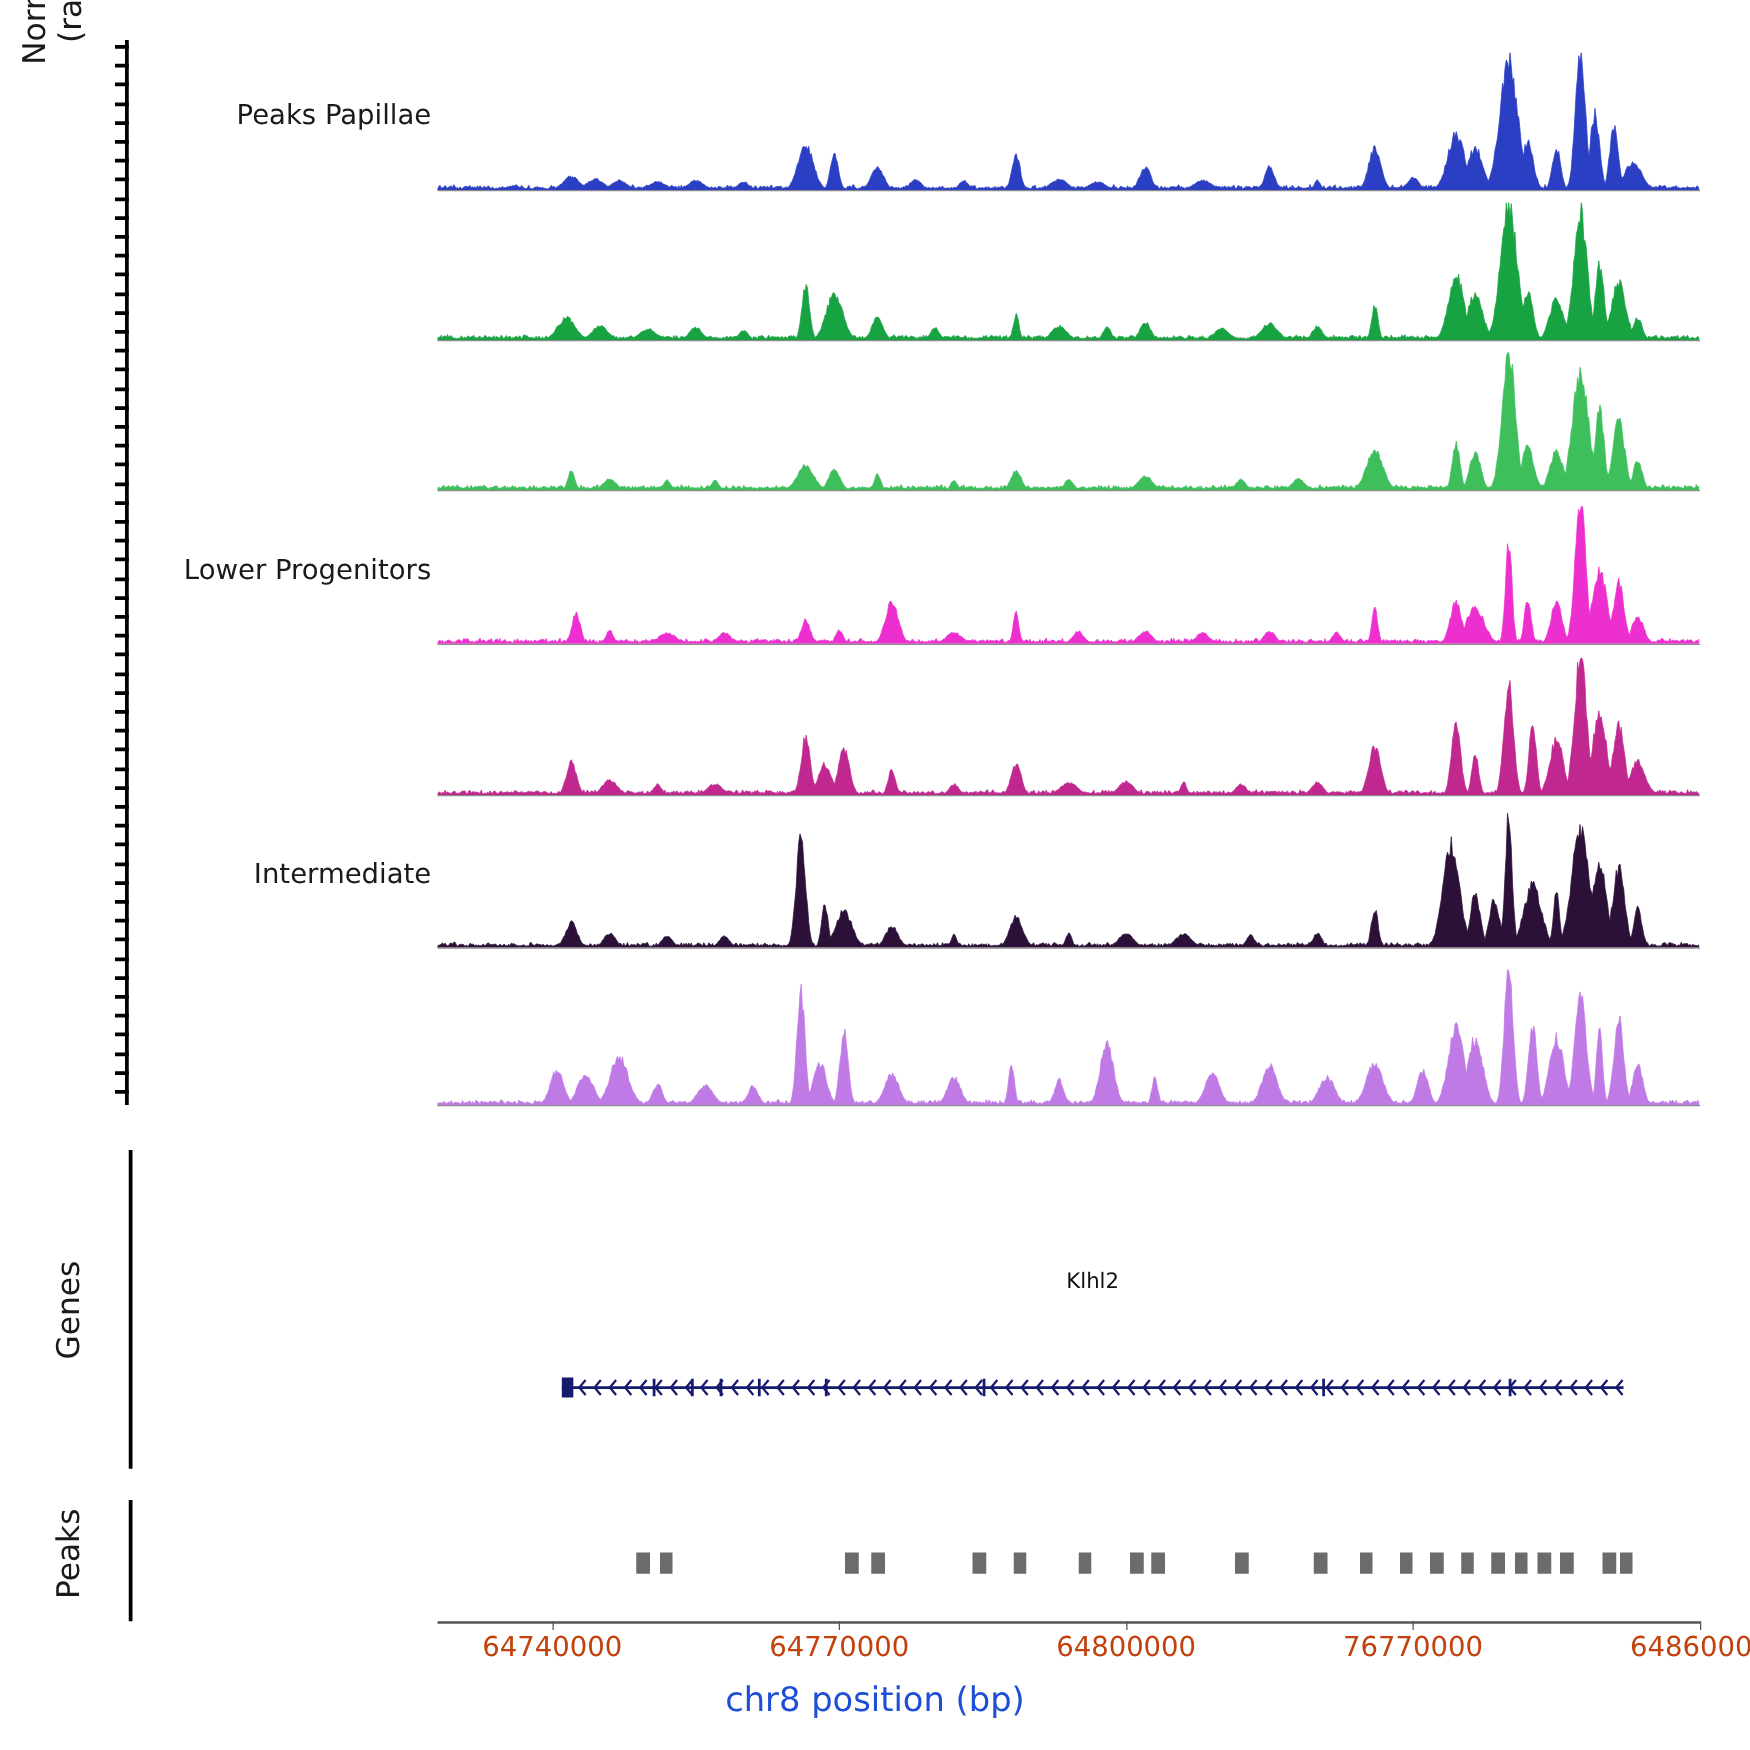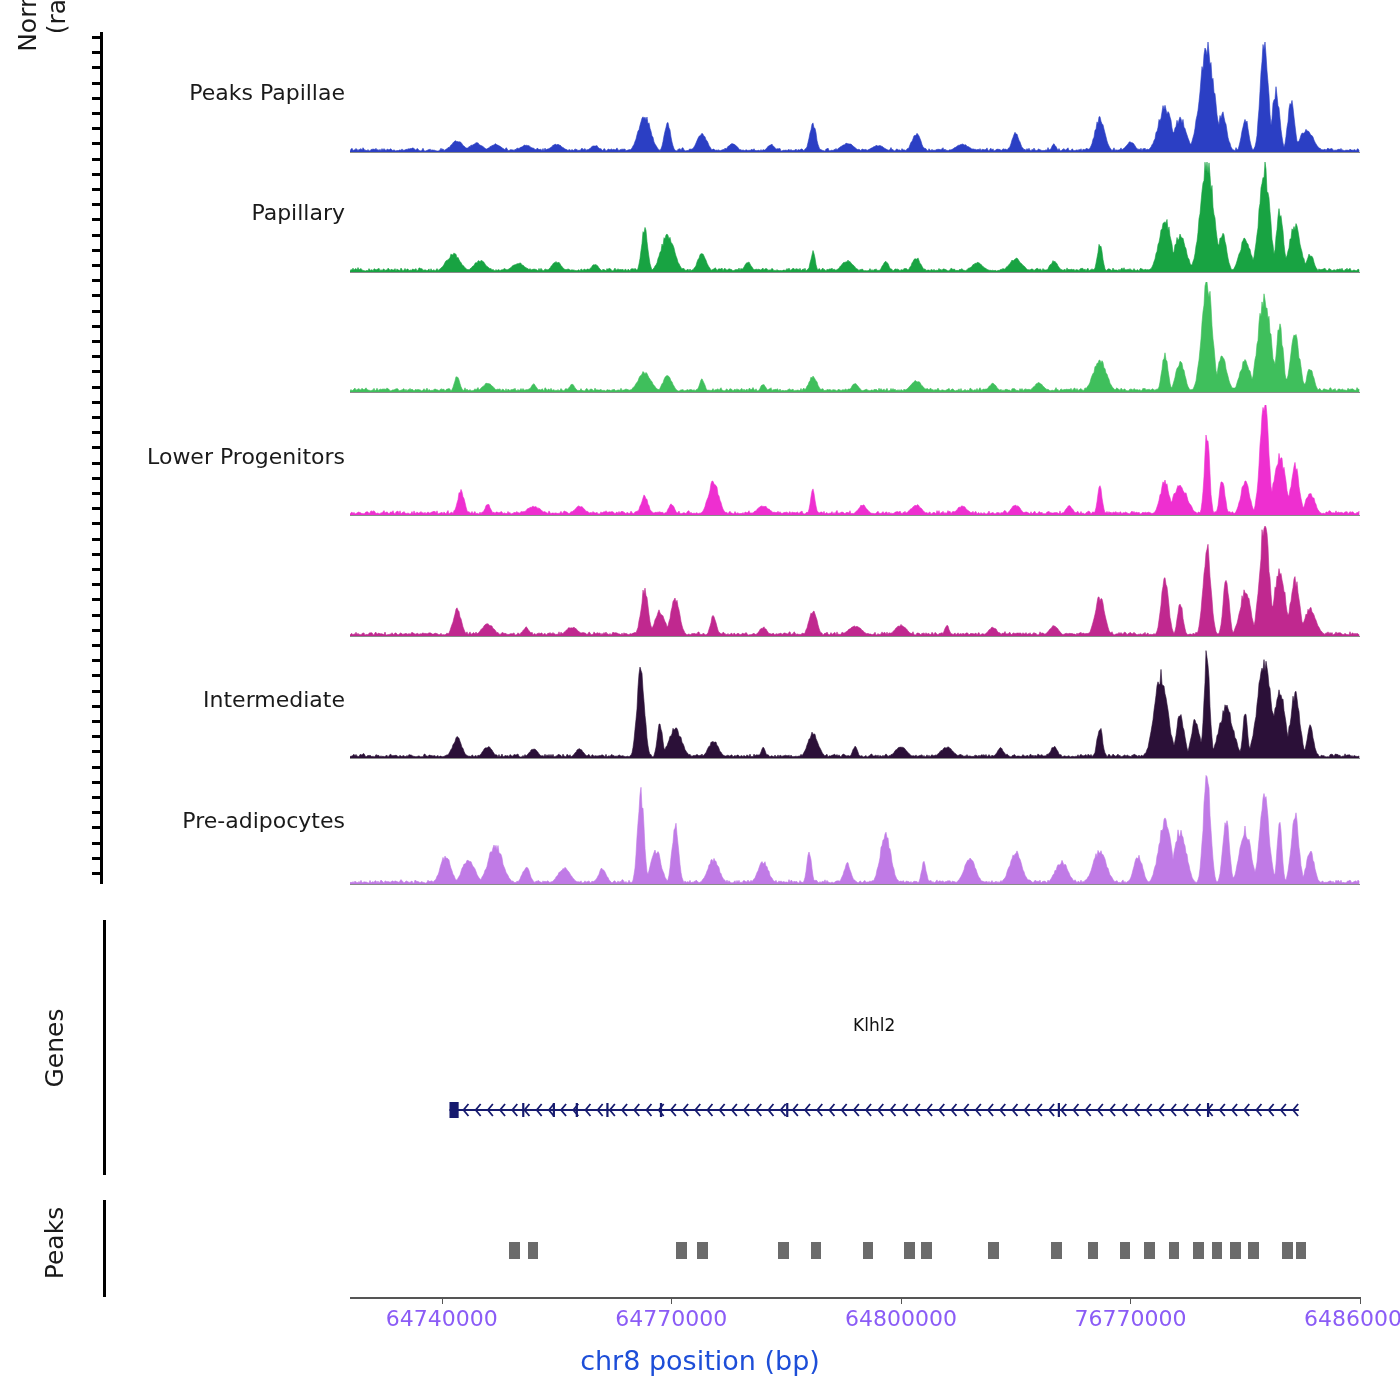--- a/index.html
+++ b/index.html
@@ -116,21 +116,21 @@
     position: absolute;
     width: 1px;
     height: 7px;
     background: #555;
     top: 1297px;
   }
   .xticklabel {
     position: absolute;
     top: 1306px;
     font-size: 22px;
-    color: #8b5cf6;
+    color: #c2410c;
     transform: translateX(-50%);
     white-space: nowrap;
   }
   .xlabel {
     position: absolute;
     top: 1345px;
     left: 0;
     width: 1400px;
     text-align: center;
     font-size: 27px;
@@ -319,24 +319,22 @@
       <div class="xticklabel" style="left: 671.364px;">64770000</div>
       <div class="xtick" style="left: 900.909px;"></div>
       <div class="xticklabel" style="left: 900.909px;">64800000</div>
       <div class="xtick" style="left: 1130.45px;"></div>
       <div class="xticklabel" style="left: 1130.45px;">76770000</div>
       <div class="xtick" style="left: 1360px;"></div>
       <div class="xticklabel" style="left: 1360px;">64860000</div>
     </div>
   <div class="xlabel">chr8 position (bp)</div>
 <div class="track-label" style="left: 0px; top: 80px; width: 345px; padding-right: 8px;">Peaks Papillae</div>
-    <div class="track-label" style="left: 0px; top: 200px; width: 345px; padding-right: 8px;">Papillary</div>
     <div class="track-label" style="left: 0px; top: 444px; width: 345px; padding-right: 8px;">Lower Progenitors</div>
     <div class="track-label" style="left: 0px; top: 687px; width: 345px; padding-right: 8px;">Intermediate</div>
-    <div class="track-label" style="left: 0px; top: 808px; width: 345px; padding-right: 8px;">Pre-adipocytes</div>
     <div class="tick" style="left: 92px; top: 36px;"></div>
     <div class="tick" style="left: 92px; top: 51.2px;"></div>
     <div class="tick" style="left: 92px; top: 66.4px;"></div>
     <div class="tick" style="left: 92px; top: 81.6px;"></div>
     <div class="tick" style="left: 92px; top: 96.8px;"></div>
     <div class="tick" style="left: 92px; top: 112px;"></div>
     <div class="tick" style="left: 92px; top: 127.2px;"></div>
     <div class="tick" style="left: 92px; top: 142.4px;"></div>
     <div class="tick" style="left: 92px; top: 157.6px;"></div>
     <div class="tick" style="left: 92px; top: 172.8px;"></div>

